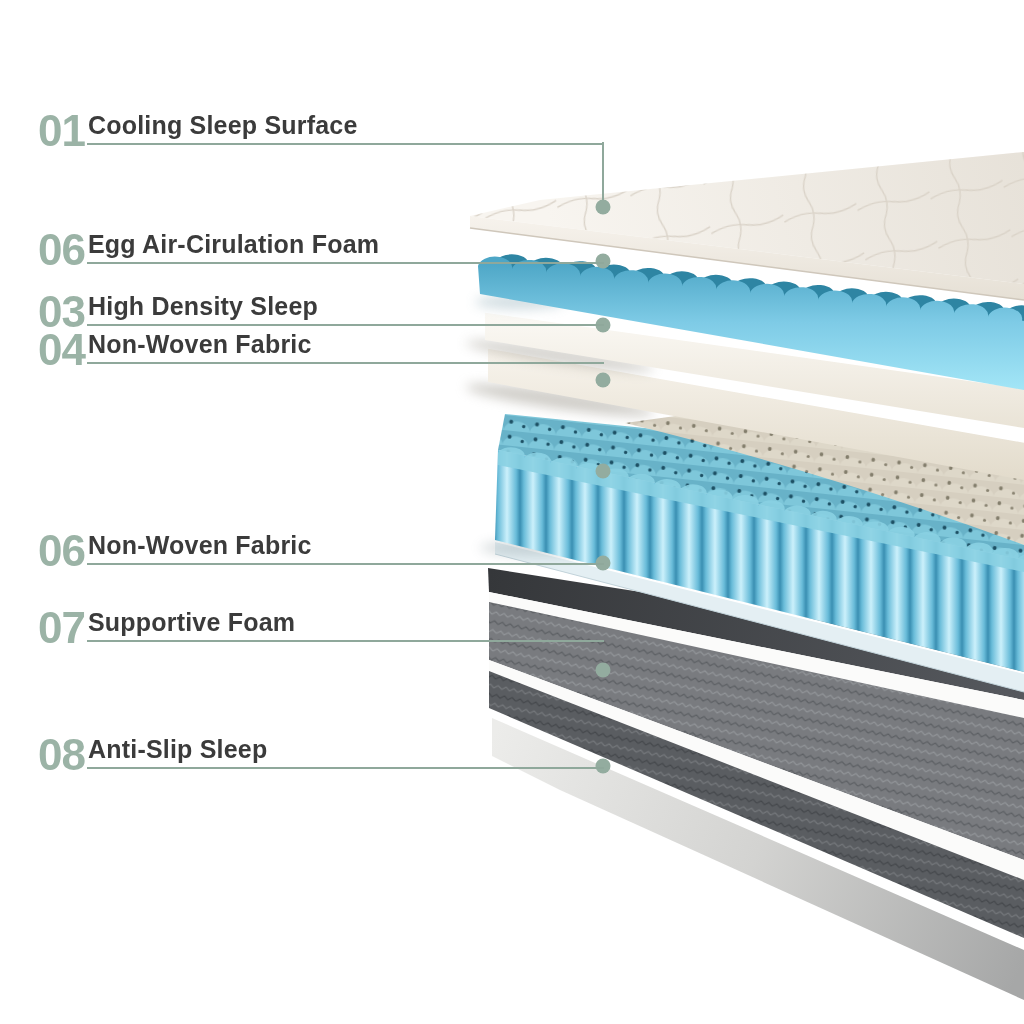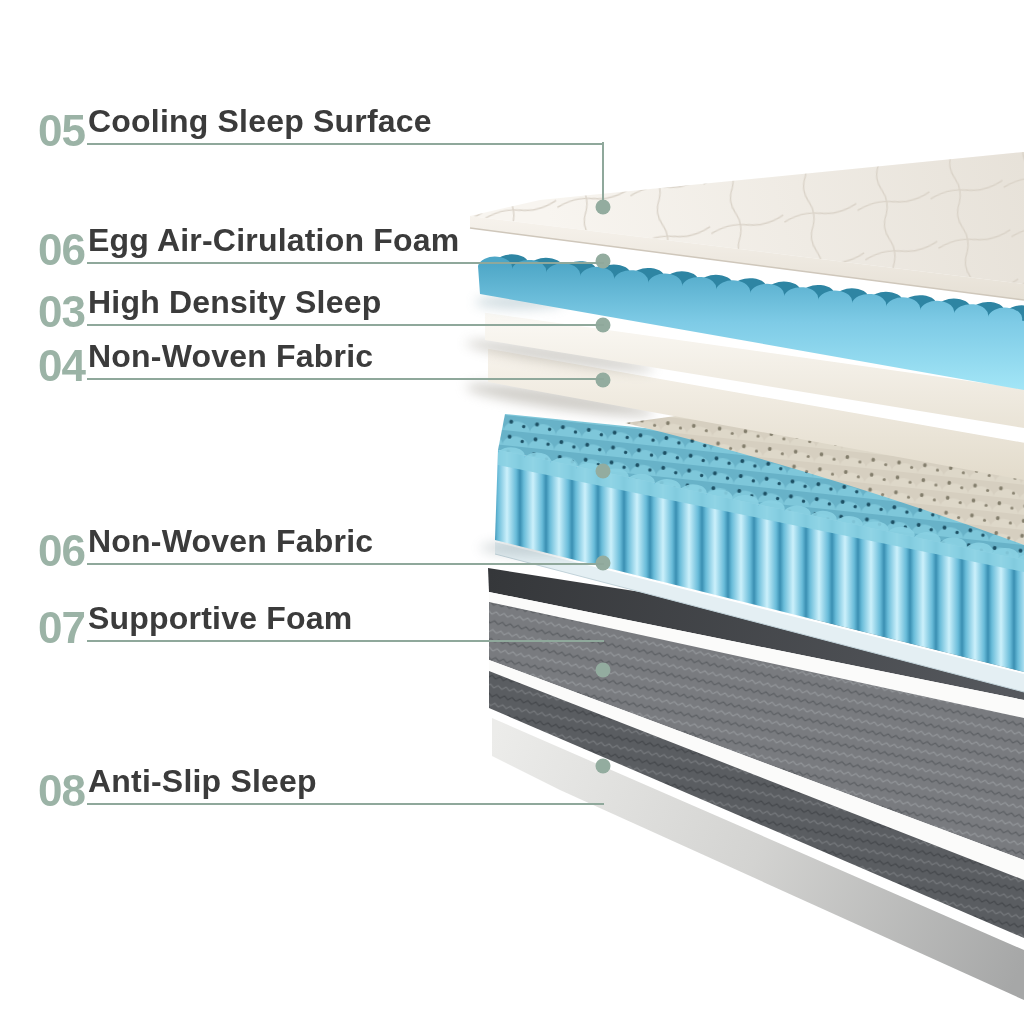--- a/index.html
+++ b/index.html
@@ -8,21 +8,21 @@
     overflow:hidden;font-family:"Liberation Sans",sans-serif;
     --sage:#9BB3A6;--line:#8FA89B;--ink:#3b3b3b;
   }
   .scene{position:absolute;left:0;top:0;width:1024px;height:1024px;}
   .row{position:absolute;left:38px;width:570px;height:44px;}
   .num{
     position:absolute;left:0;bottom:-8px;font-size:44px;font-weight:600;
     color:var(--sage);letter-spacing:-1px;line-height:1;white-space:nowrap;
   }
   .txt{
-    position:absolute;left:50px;bottom:5px;font-size:32px;font-weight:600;
+    position:absolute;left:50px;bottom:5px;font-size:25px;font-weight:600;
     color:var(--ink);white-space:nowrap;letter-spacing:0.2px;
   }
   .rule{position:absolute;left:49px;bottom:0;width:517px;height:2px;background:var(--line);}
 </style>
 </head>
 <body>
 
 <div class="canvas">
 
   <svg class="scene" viewBox="0 0 1024 1024" aria-hidden="true">
@@ -164,48 +164,48 @@
       <circle cx="603" cy="325" r="7.5" stroke="none"></circle>
       <circle cx="603" cy="380" r="7.5" stroke="none"></circle>
       <circle cx="603" cy="471" r="7.5" stroke="none"></circle>
       <circle cx="603" cy="563" r="7.5" stroke="none"></circle>
       <circle cx="603" cy="670" r="7.5" stroke="none"></circle>
       <circle cx="603" cy="766" r="7.5" stroke="none"></circle>
     </g>
   </svg>
 
   <div class="row" style="top:101px">
-    <span class="num">05</span>
+    <span class="num">01</span>
     <span class="txt">Cooling Sleep Surface</span>
     <span class="rule"></span>
   </div>
   <div class="row" style="top:220px">
     <span class="num">06</span>
     <span class="txt">Egg Air-Cirulation Foam</span>
     <span class="rule"></span>
   </div>
   <div class="row" style="top:282px">
     <span class="num">03</span>
     <span class="txt">High Density Sleep</span>
     <span class="rule"></span>
   </div>
-  <div class="row" style="top:336px">
+  <div class="row" style="top:320px">
     <span class="num">04</span>
     <span class="txt">Non-Woven Fabric</span>
     <span class="rule"></span>
   </div>
   <div class="row" style="top:521px">
     <span class="num">06</span>
     <span class="txt">Non-Woven Fabric</span>
     <span class="rule"></span>
   </div>
   <div class="row" style="top:598px">
     <span class="num">07</span>
     <span class="txt">Supportive Foam</span>
     <span class="rule"></span>
   </div>
-  <div class="row" style="top:761px">
+  <div class="row" style="top:725px">
     <span class="num">08</span>
     <span class="txt">Anti-Slip Sleep</span>
     <span class="rule"></span>
   </div>
 
 </div>
 
 </body></html>

